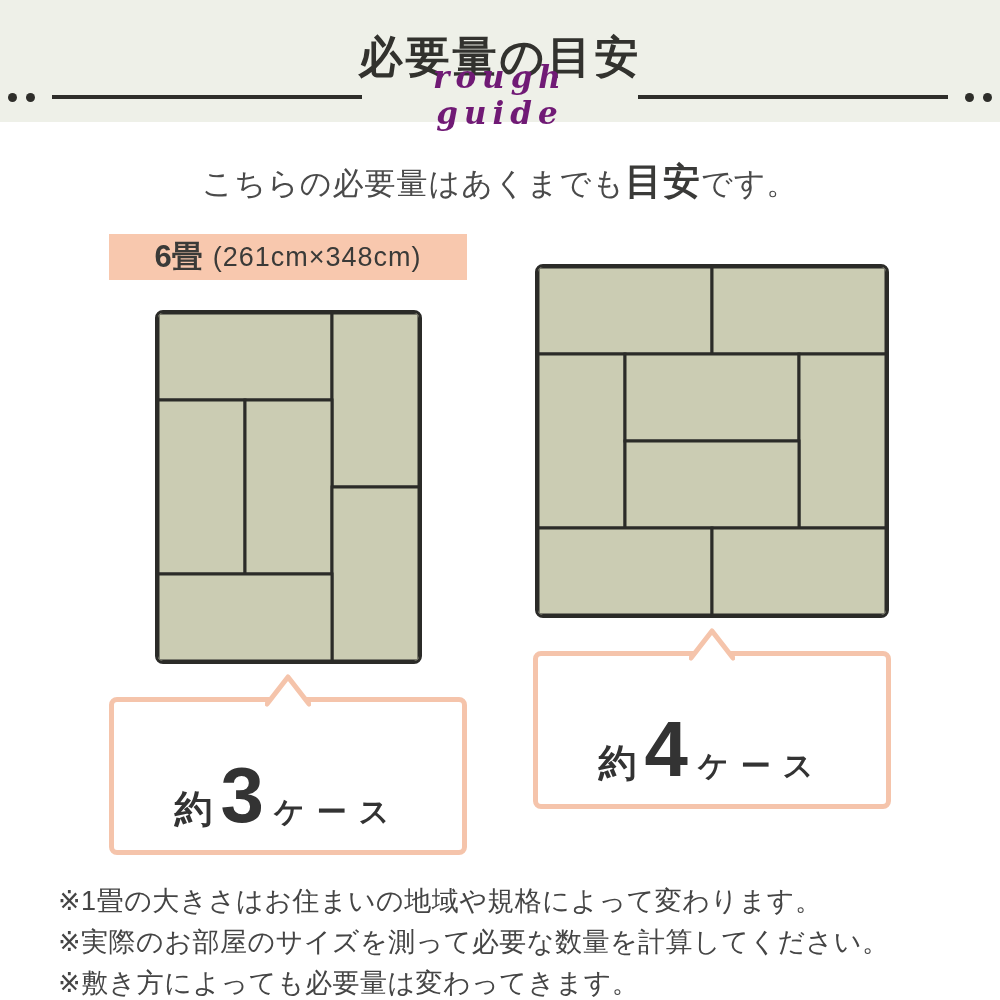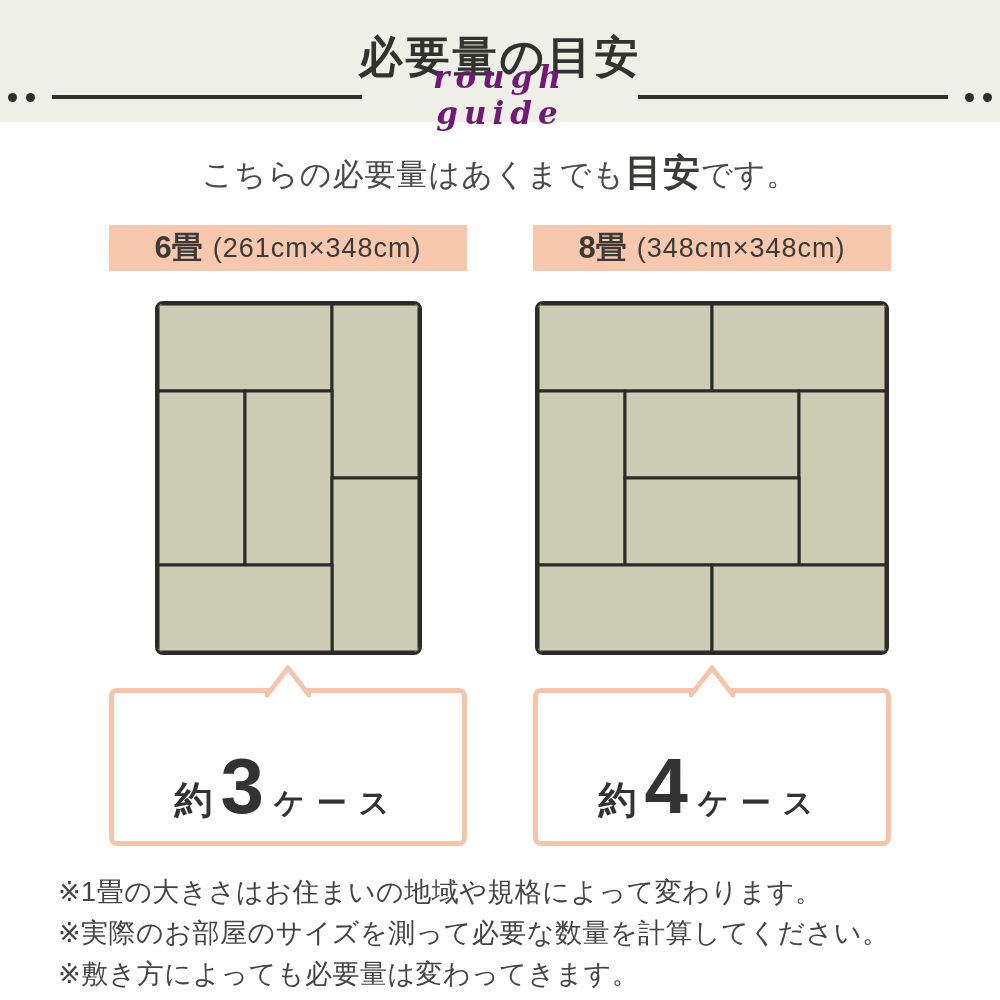--- a/index.html
+++ b/index.html
@@ -58,21 +58,21 @@
     letter-spacing: 6px;
     color: #701a75;
     transform: translateY(-2px);
   }
   .header-rule .dots { display: flex; align-items: center; flex: 0 0 auto; }
   .header-rule .dots.left  { margin-left: 8px; }
   .header-rule .dots.right { margin-right: 8px; }
 
   
   .intro {
-    margin-top: 26px;
+    margin-top: 35px;
     text-align: center;
     font-size: 31px;
     font-weight: 500;
     color: #4a4a4a;
     letter-spacing: 1px;
   }
   .intro .em {
     font-size: 37px;
     font-weight: 800;
     color: #3a3a38;
@@ -214,24 +214,20 @@
       </svg>
       <div class="case-inner">
         <span class="case-prefix">約</span>
         <span class="case-count">3</span>
         <span class="case-unit">ケース</span>
       </div>
     </div>
   </div>
 
   <div class="col">
-    <div class="size-bar">
-      <span class="jo">8畳</span>
-      <span class="dims">(348cm×348cm)</span>
-    </div>
     <div class="diagram-wrap">
       <div class="diagram">
           <svg width="348" height="348" viewBox="0 0 348 348">
             <rect x="0" y="0" width="174" height="87" fill="#cbccb3" stroke="#2b2b28" stroke-width="3"></rect>
             <rect x="174" y="0" width="174" height="87" fill="#cbccb3" stroke="#2b2b28" stroke-width="3"></rect>
             <rect x="0" y="87" width="87" height="174" fill="#cbccb3" stroke="#2b2b28" stroke-width="3"></rect>
             <rect x="87" y="87" width="174" height="87" fill="#cbccb3" stroke="#2b2b28" stroke-width="3"></rect>
             <rect x="261" y="87" width="87" height="174" fill="#cbccb3" stroke="#2b2b28" stroke-width="3"></rect>
             <rect x="87" y="174" width="174" height="87" fill="#cbccb3" stroke="#2b2b28" stroke-width="3"></rect>
             <rect x="0" y="261" width="174" height="87" fill="#cbccb3" stroke="#2b2b28" stroke-width="3"></rect>

